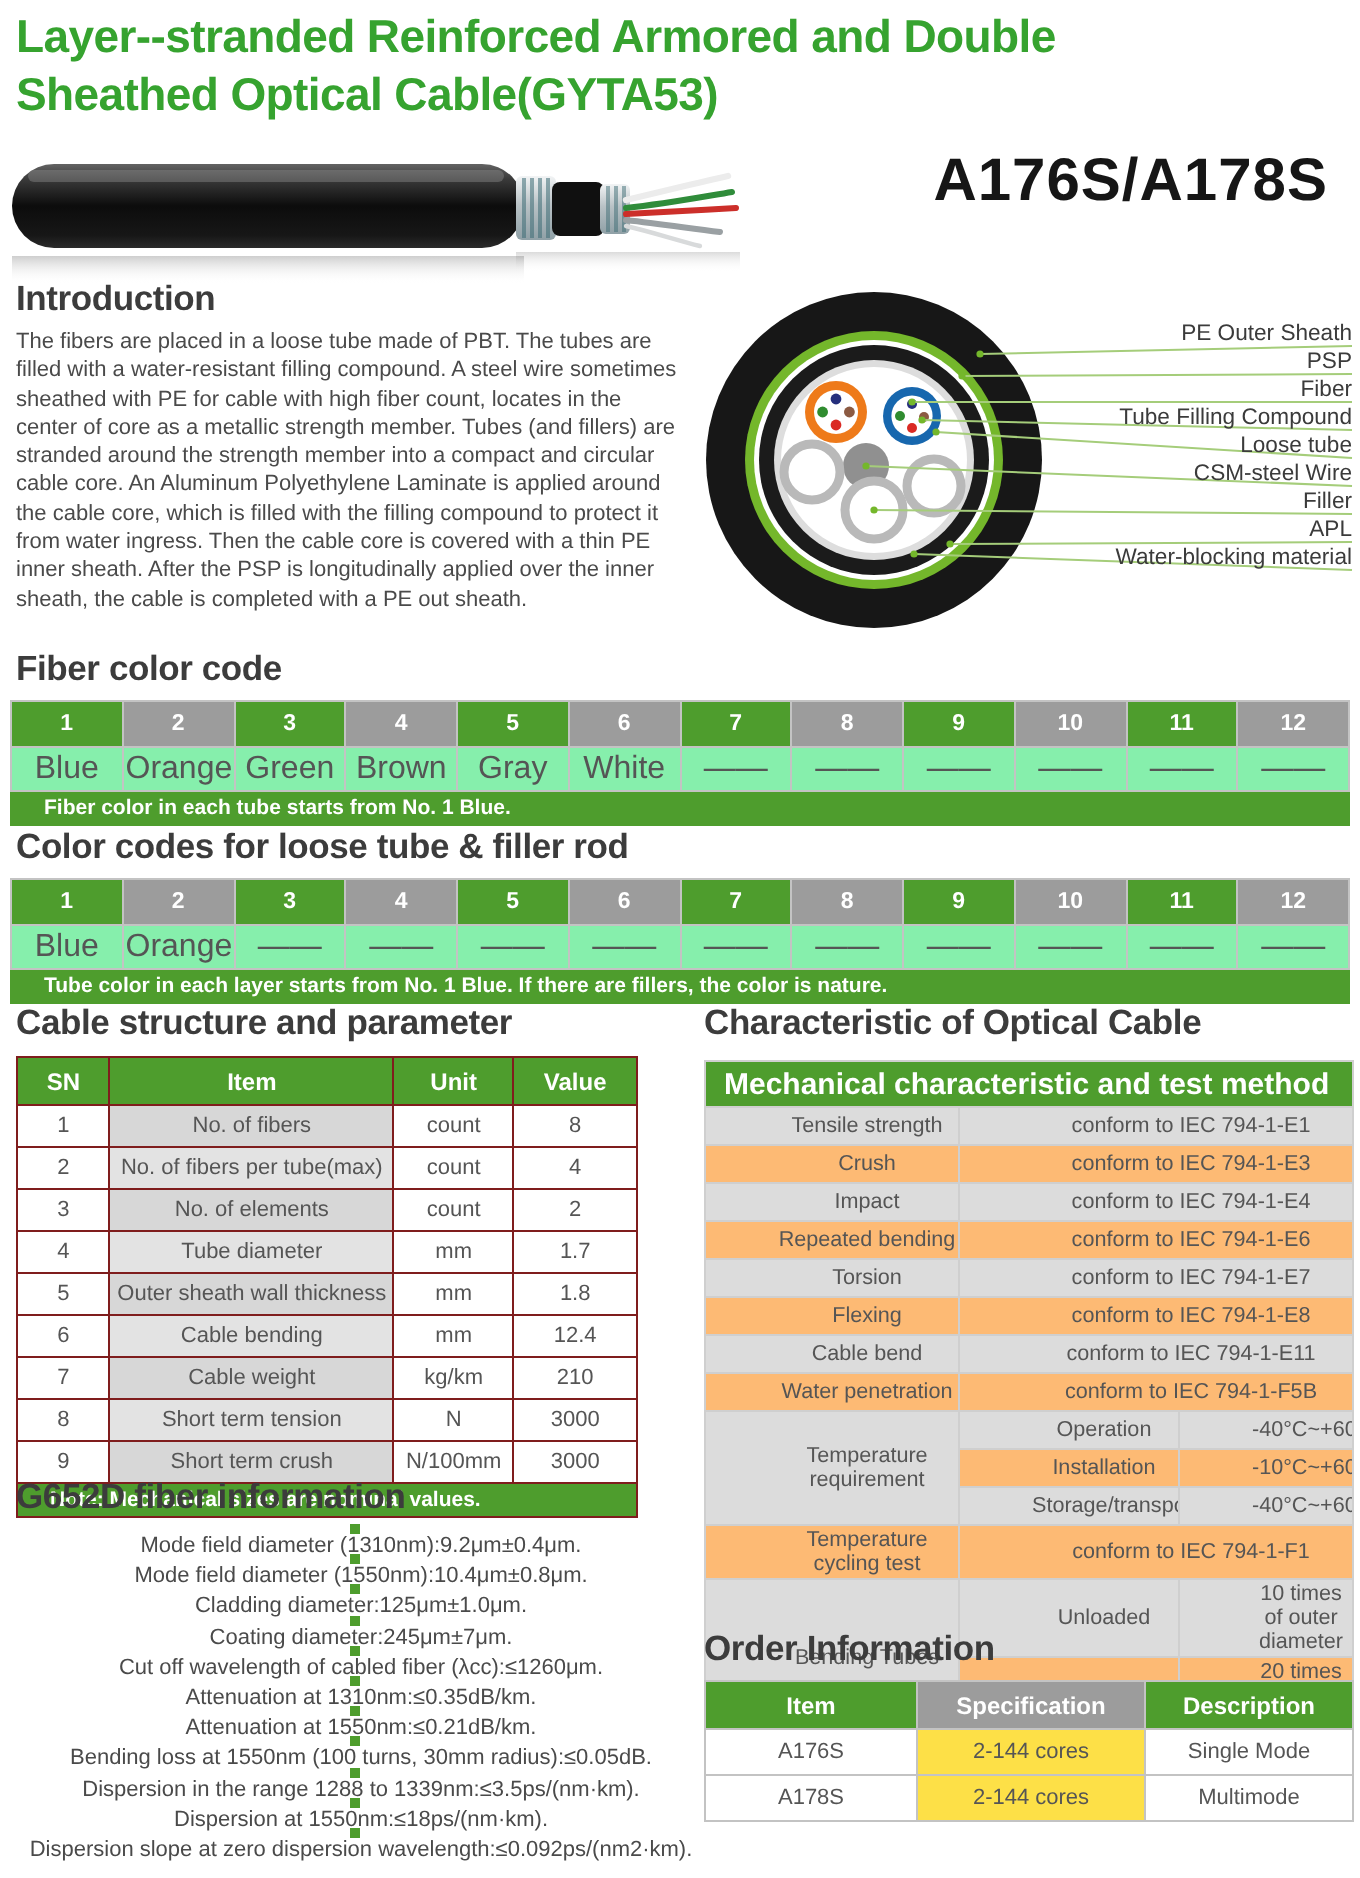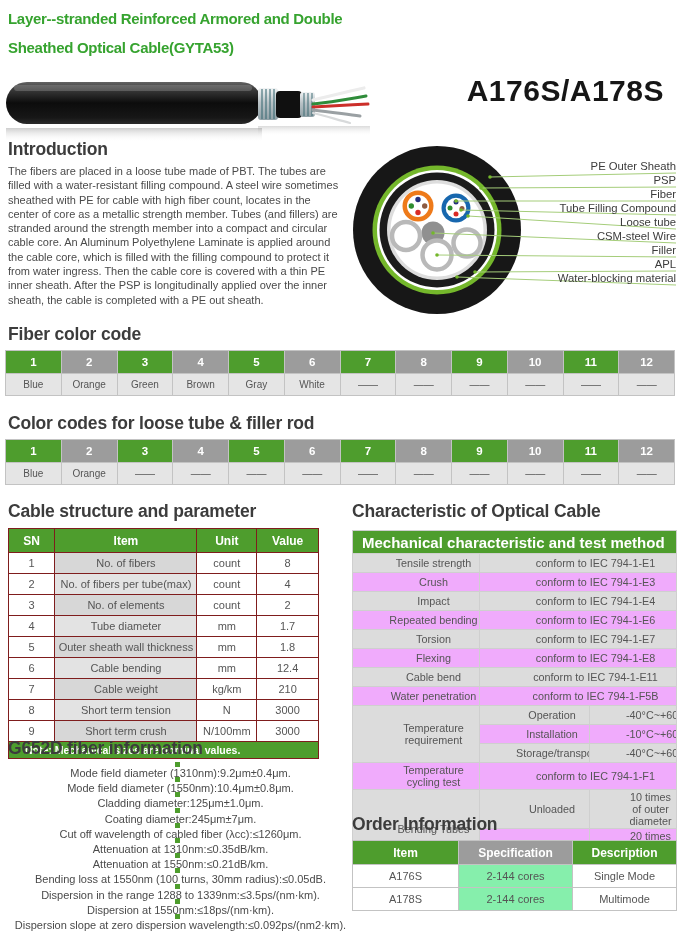--- a/index.html
+++ b/index.html
@@ -4,64 +4,64 @@
 <style>
   html,body{margin:0;padding:0;}
   body{
     width:680px;height:939px;position:relative;background:#ffffff;
     font-family:"Liberation Sans", sans-serif;overflow:hidden;
     -webkit-font-smoothing:antialiased;
   }
   .abs{position:absolute;}
 
   
-  .page-title{left:8px;top:4px;width:640px;font-size:15px;line-height:29px;
+  .page-title{left:8px;top:4px;width:640px;font-size:23px;line-height:29px;
     font-weight:bold;color:#36a32f;letter-spacing:-0.3px;}
   .product-code{right:16px;top:74px;font-size:30px;font-weight:bold;color:#161616;letter-spacing:0.5px;}
 
   
   .sec-h{font-size:17.5px;font-weight:bold;color:#3c3c3c;letter-spacing:-0.2px;}
 
   
   .intro-body{left:8px;top:164px;width:334px;font-size:11px;line-height:14.3px;color:#4a4a4a;}
 
   
   table{border-collapse:collapse;table-layout:fixed;}
   .t12{width:670px;}
   .t12 td{border:1px solid #c3c3c3;text-align:center;overflow:hidden;}
   .t12 .hd td{height:20px;color:#fff;font-weight:bold;font-size:11.5px;}
   .t12 td.c-g{background:#4e9d2d;}
   .t12 td.c-gy{background:#9c9c9c;}
-  .t12 .val td{height:19px;font-size:10px;color:#555;background:#e5e5e5;}
+  .t12 .val td{height:19px;font-size:16px;color:#555;background:#86efac;}
   td.note-cell{background:#4e9d2d;color:#fff;font-size:10.5px;text-align:left !important;
     padding:2px 4px 2px 16px;height:12px;font-weight:bold;border:1px solid #4e9d2d;}
 
   
   .st{width:311px;}
   .st td,.st th{border:1px solid #7f1d1d;text-align:center;overflow:hidden;}
   .st thead th{background:#4e9d2d;color:#fff;font-size:12px;font-weight:bold;height:21px;}
   .st tbody td{height:18px;font-size:11px;color:#555;background:#fff;}
   .st tbody tr:nth-child(odd) td.ic{background:#d7d7d7;}
   .st tbody tr:nth-child(even) td.ic{background:#e3e3e3;}
 
   
   .ct{width:324px;}
   .ct td{border:1px solid #cfcfcf;text-align:center;font-size:10.8px;color:#555;overflow:hidden;padding-left:36px;}
   .ct .title-row td{background:#4e9d2d;color:#fff;font-weight:bold;font-size:15px;
     text-align:left;padding-left:9px;height:20px;}
   .ct tr.odd td{background:#dcdcdc;height:16px;}
-  .ct tr.even td{background:#f0abfc;height:16px;}
+  .ct tr.even td{background:#fdba74;height:16px;}
   .ct td.merge{background:#efefef;margin-top:28px;}
 
   
   .ot{width:324px;}
   .ot td{border:1px solid #c3c3c3;text-align:center;overflow:hidden;}
   .ot .hd td{height:21px;color:#fff;font-weight:bold;font-size:12px;}
   .ot tbody td{height:20px;font-size:11px;color:#555;background:#fff;}
-  .ot td.spec{background:#86efac;}
+  .ot td.spec{background:#fde047;}
 
   
   .bullets{left:8px;top:762px;width:345px;}
   .bullet{display:flex;align-items:center;height:15.2px;font-size:11px;color:#4a4a4a;white-space:nowrap;flex-direction:column;}
   .bullet .sq{width:5px;height:5px;background:#4e9d2d;margin-right:6px;flex:0 0 auto;}
 
   svg text{font-family:"Liberation Sans", sans-serif;}
 </style>
 </head>
 <body>
@@ -216,20 +216,23 @@
     <td>Brown</td>
     <td>Gray</td>
     <td>White</td>
     <td>——</td>
     <td>——</td>
     <td>——</td>
     <td>——</td>
     <td>——</td>
     <td>——</td>
   </tr>
+  <tr>
+    <td class="note-cell" colspan="12">Fiber color in each tube starts from No. 1 Blue.</td>
+  </tr>
 </tbody>
   </table>
 
 <div class="abs sec-h" style="left:8px;top:413px">Color codes for loose tube &amp; filler rod</div>
 <table class="abs t12" style="left:5px;top:439px">
   <tbody>
       <tr class="hd">
     <td class="c-g">1</td>
     <td class="c-gy">2</td>
     <td class="c-g">3</td>
@@ -250,20 +253,23 @@
     <td>——</td>
     <td>——</td>
     <td>——</td>
     <td>——</td>
     <td>——</td>
     <td>——</td>
     <td>——</td>
     <td>——</td>
     <td>——</td>
   </tr>
+  <tr>
+    <td class="note-cell" colspan="12">Tube color in each layer starts from No. 1 Blue. If there are fillers, the color is nature.</td>
+  </tr>
 </tbody>
   </table>
 
 <div class="abs sec-h" style="left:8px;top:501px">Cable structure and parameter</div>
 <table class="abs st" style="left:8px;top:528px">
   <colgroup>
       <col style="width:45px">
       <col style="width:138px">
       <col style="width:58px">
       <col style="width:60px">

